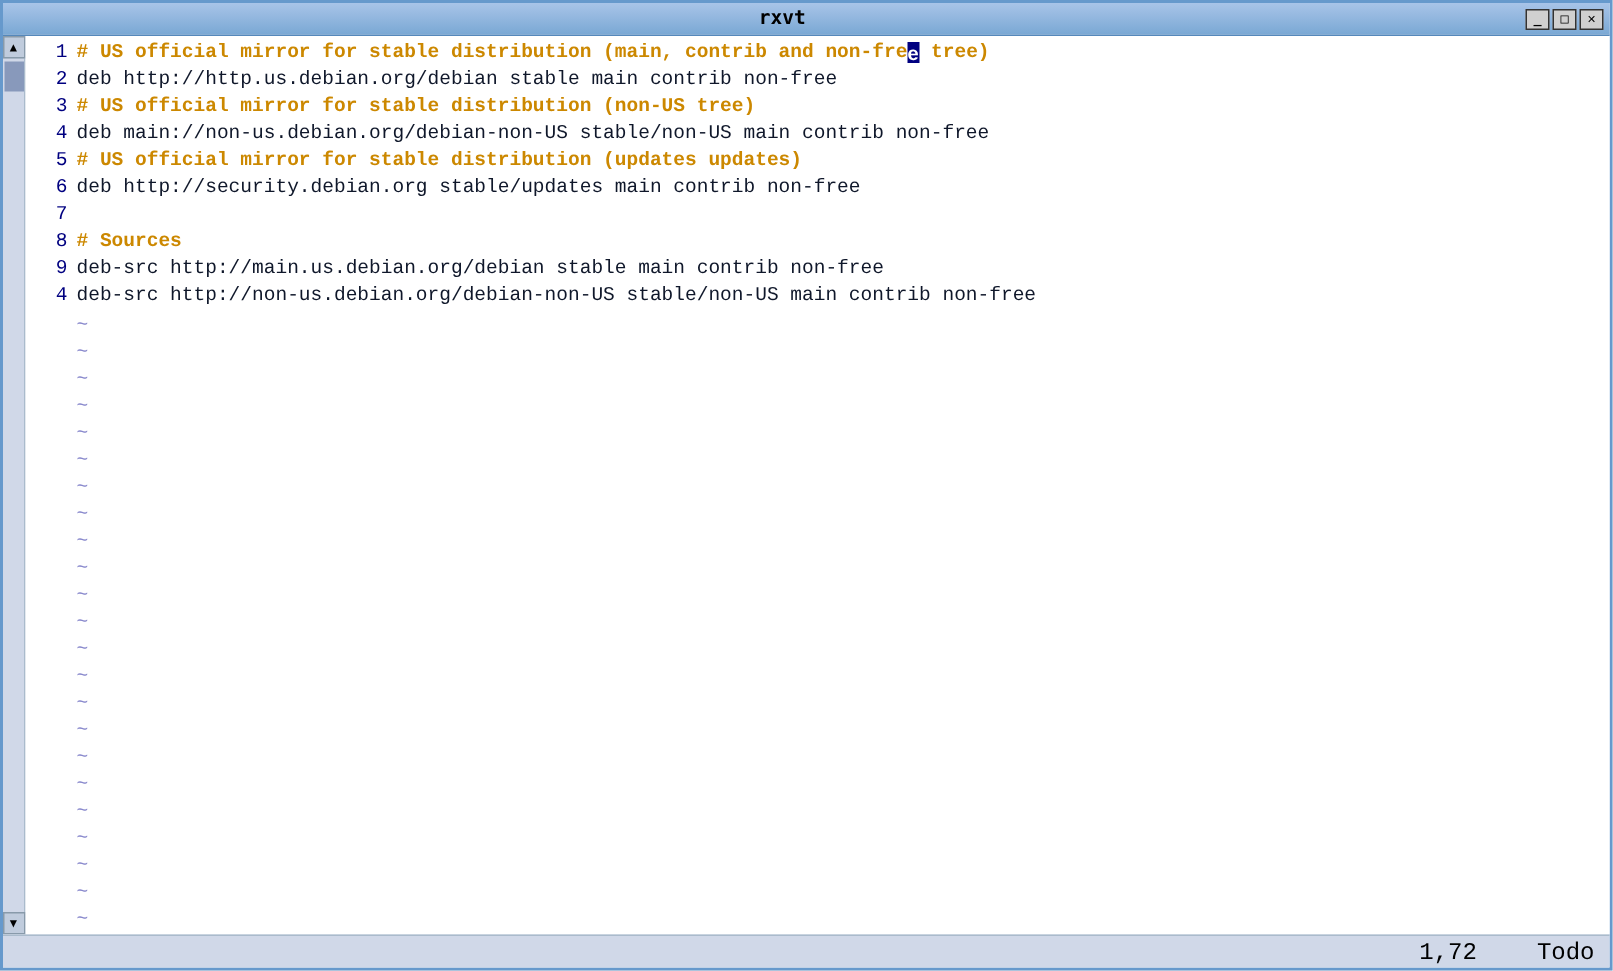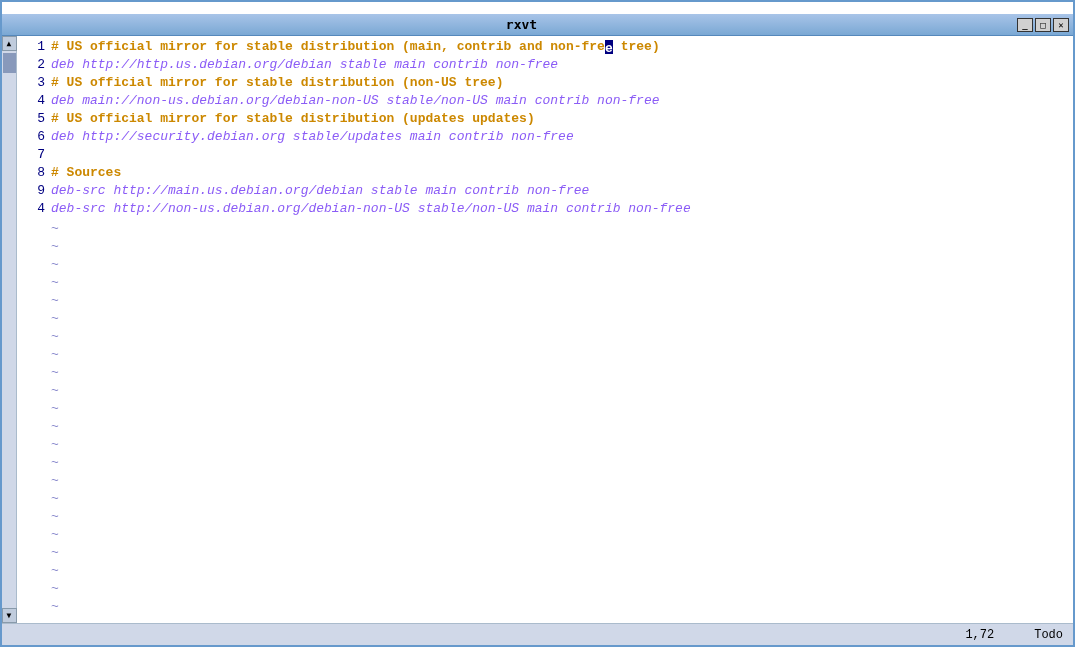--- a/index.html
+++ b/index.html
@@ -26,21 +26,20 @@
 
     .titlebar {
       background: linear-gradient(to bottom, #a8c4e8, #7aa8d4);
       height: 22px;
       display: flex;
       align-items: center;
       justify-content: space-between;
       padding: 0 4px;
       border-bottom: 1px solid #5588bb;
       flex-shrink: 0;
-      margin-top: 12px;
     }
 
     .titlebar-title {
       color: #000000;
       font-size: 13px;
       font-weight: bold;
       flex: 1;
       text-align: center;
     }
 
@@ -130,22 +129,21 @@
     .line-content {
       flex: 1;
     }
 
     .comment {
       color: #cc8800;
       font-weight: bold;
     }
 
     .normal {
-      color: #8b5cf6;
-      font-style: italic;
+      color: #0f172a;
     }
 
     .tilde-lines {
       margin-top: 2px;
     }
 
     .tilde-line {
       display: flex;
       align-items: baseline;
       height: 18px;
@@ -176,21 +174,21 @@
       display: flex;
       align-items: center;
       justify-content: flex-end;
       padding: 0 10px;
       gap: 40px;
       flex-shrink: 0;
     }
 
     .statusbar-text {
       color: #000000;
-      font-size: 12px;
+      font-size: 16px;
       font-family: 'Courier New', Courier, monospace;
     }
   </style>
 </head>
 <body>
 
 <div class="window">
 
   <div class="titlebar">
     <div class="titlebar-left"></div>

